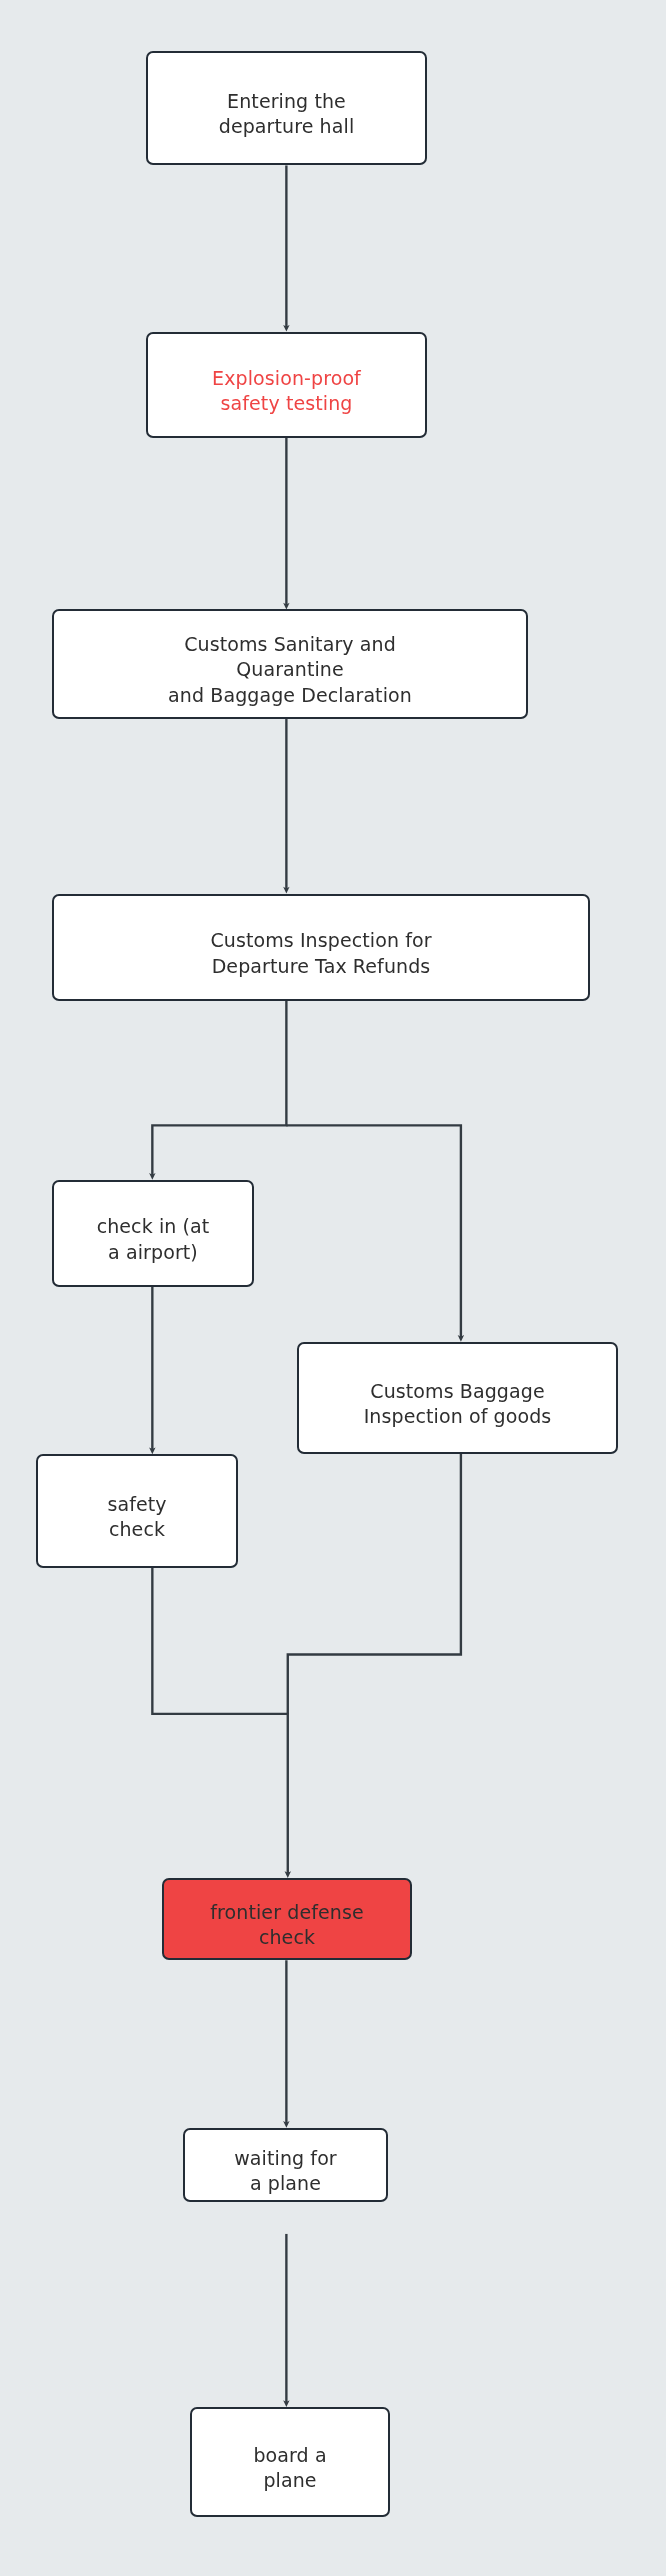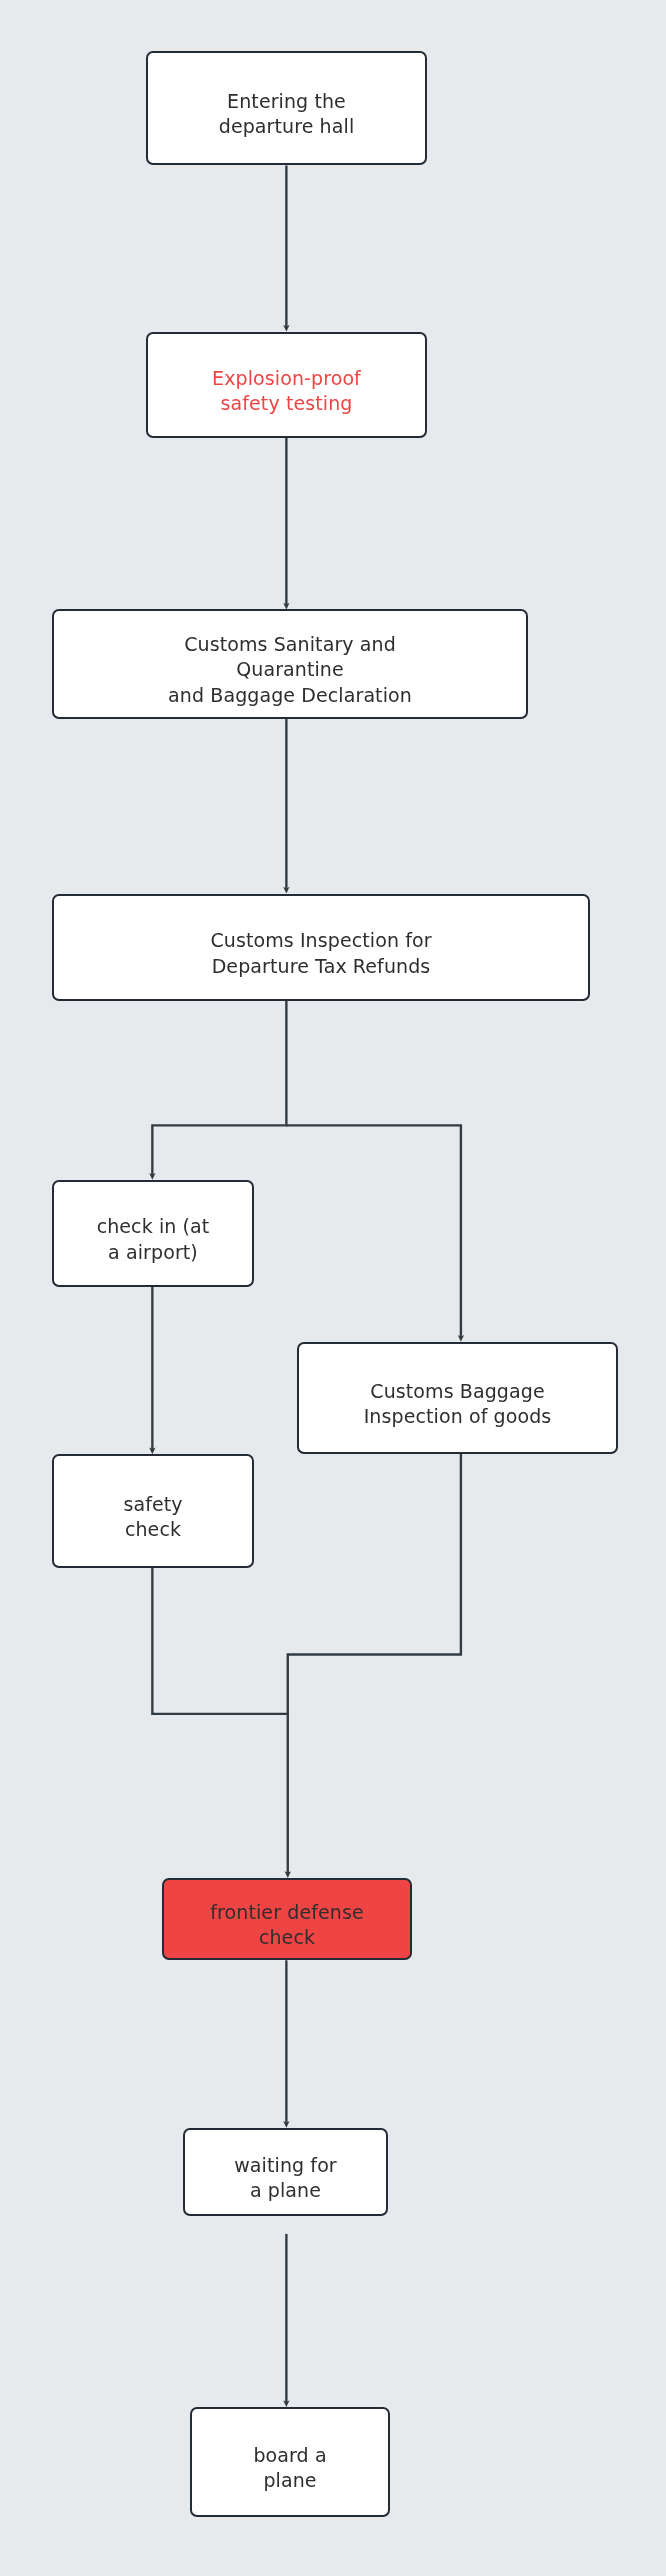--- a/index.html
+++ b/index.html
@@ -94,29 +94,29 @@
 Departure Tax Refunds</span>
   </div>
   <div class="node" style="left: 52px; top: 1180px; width: 202px; height: 107px; background: rgb(255, 255, 255); border-color: rgb(35, 44, 54); color: rgb(46, 46, 46);">
     <span class="node-label">check in (at
 a airport)</span>
   </div>
   <div class="node" style="left: 297px; top: 1342px; width: 321px; height: 112px; background: rgb(255, 255, 255); border-color: rgb(35, 44, 54); color: rgb(46, 46, 46);">
     <span class="node-label">Customs Baggage
 Inspection of goods</span>
   </div>
-  <div class="node" style="left: 52px; top: 1454px; width: 202px; height: 114px; background: rgb(255, 255, 255); border-color: rgb(35, 44, 54); color: rgb(46, 46, 46);">
+  <div class="node" style="left: 36px; top: 1454px; width: 202px; height: 114px; background: rgb(255, 255, 255); border-color: rgb(35, 44, 54); color: rgb(46, 46, 46);">
     <span class="node-label">safety
 check</span>
   </div>
   <div class="node" style="left: 162px; top: 1878px; width: 250px; height: 82px; background: #ef4444; border-color: rgb(35, 44, 54); color: rgb(46, 46, 46);">
     <span class="node-label">frontier defense
 check</span>
   </div>
-  <div class="node" style="left: 183px; top: 2128px; width: 205px; height: 88px; background: rgb(255, 255, 255); border-color: rgb(35, 44, 54); color: rgb(46, 46, 46);">
+  <div class="node" style="left: 183px; top: 2128px; width: 205px; height: 74px; background: rgb(255, 255, 255); border-color: rgb(35, 44, 54); color: rgb(46, 46, 46);">
     <span class="node-label">waiting for
 a plane</span>
   </div>
   <div class="node" style="left: 190px; top: 2407px; width: 200px; height: 110px; background: rgb(255, 255, 255); border-color: rgb(35, 44, 54); color: rgb(46, 46, 46);">
     <span class="node-label">board a
 plane</span>
   </div>
 
 </div>
 

